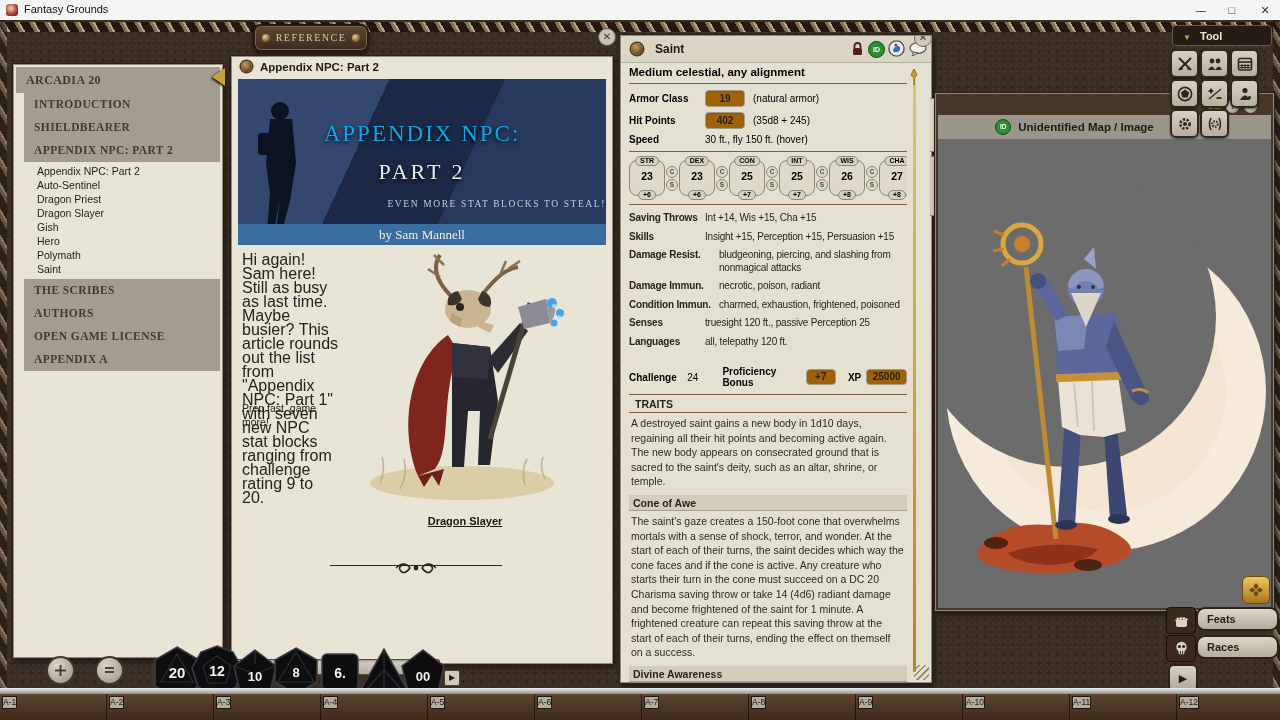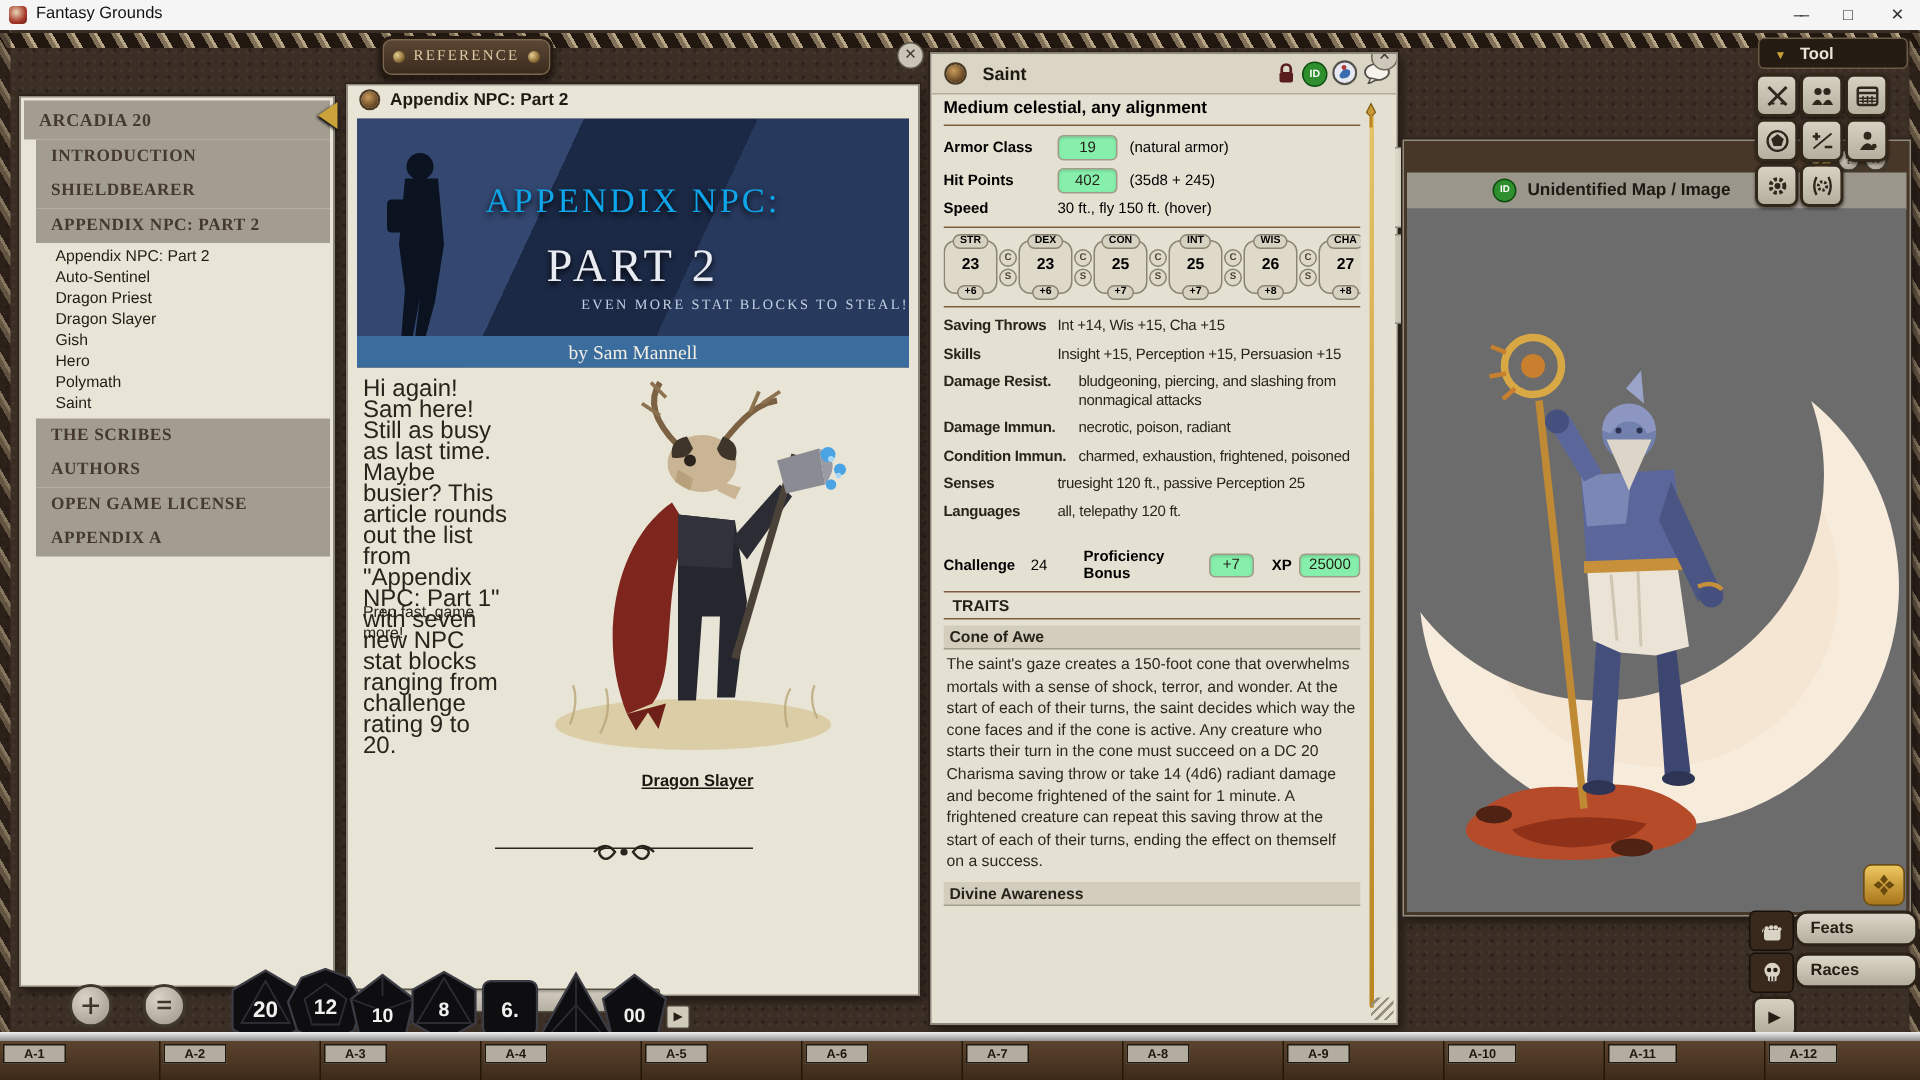--- a/index.html
+++ b/index.html
@@ -19,22 +19,22 @@
     background-size:6px 6px,9px 9px}
   .rope{background:repeating-linear-gradient(60deg,#1d140d 0 4px,#8d7b60 4px 7px,#cdbb97 7px 9px,#1d140d 9px 13px);}
   .panel{background:#e8e4d6;border:1px solid #8f897b;box-shadow:0 0 0 1px #2a211a,2px 3px 6px rgba(0,0,0,.55)}
   .gray-item{background:#a39d90;color:#44392c;font-family:"Liberation Serif",serif;font-weight:bold;
     font-size:11.5px;letter-spacing:.4px;line-height:23px;padding-left:10px;cursor:pointer}
   .sub-item{color:#221d16;font-size:10.5px;line-height:14px;padding-left:13px;cursor:pointer}
   .plaque{background:linear-gradient(#5c4734,#3a2b1e);border:2px solid #241a11;border-radius:8px;
     box-shadow:inset 0 0 0 1px #7a6750,0 2px 4px rgba(0,0,0,.6);color:#dcc9a2;
     font-family:"Liberation Serif",serif;letter-spacing:1.5px;font-size:10px;text-align:center}
   .rivet{width:8px;height:8px;border-radius:50%;background:radial-gradient(circle at 35% 35%,#e7cf93,#8a6c35 60%,#3a2b16);display:inline-block}
-  .statbox{background:#86efac;border:1px solid #a29b89;border-radius:4px;box-shadow:inset 0 1px 2px rgba(0,0,0,.15);
-    text-align:center;font-weight:normal;font-size:10px;color:#262116}
+  .statbox{background:#a16207;border:1px solid #a29b89;border-radius:4px;box-shadow:inset 0 1px 2px rgba(0,0,0,.15);
+    text-align:center;font-weight:bold;font-size:10px;color:#262116}
   .hr{border-top:1.5px solid #7d5f40;height:0}
   .srow{display:flex;margin-bottom:6px;font-size:10px;letter-spacing:-.2px;color:#29241b;line-height:12.5px}
   .srow .lab{flex:0 0 76px;font-weight:bold} 
   .tname{background:#d2cdbd;border-bottom:1px solid #a59f8e;font-weight:bold;font-size:10.5px;
     color:#29241b;padding:2px 4px 1px 4px;margin-top:4px}
   .ttext{font-size:10.5px;line-height:14.6px;color:#2e2920;padding:3px 2px 2px 2px}
   .abil{display:flex;align-items:center}
   .abox{position:relative;width:34px;height:34px;border:1.5px solid #8a8473;border-radius:8px;background:#ded9c9}
   .apill{position:absolute;left:50%;transform:translateX(-50%);background:#d6d1c1;border:1px solid #8a8473;
     border-radius:7px;font-size:7px;font-weight:bold;line-height:8px;padding:0 4px;color:#33
@@ -44,22 +44,22 @@
     line-height:10px;text-align:center;font-weight:bold;color:#4a4436;margin-left:1px}
   .vtab{writing-mode:vertical-rl;text-orientation:mixed;font-size:9px;color:#4a4436;
     background:#ddd8c8;border:1px solid #8f897b;border-left:none;border-radius:0 5px 5px 0;
     text-align:center;cursor:pointer}
   .toolbtn{width:25px;height:25px;border-radius:6px;border:2px solid #32271b;
     background:linear-gradient(#d6d1c1,#b5af9e);box-shadow:0 1px 2px rgba(0,0,0,.5);cursor:pointer;
     display:flex;align-items:center;justify-content:center}
   .hkbtn{background:linear-gradient(#dcd7c8,#b3ad9c);border:2px solid #2c2217;border-radius:9px;
     font-weight:bold;font-size:11px;color:#241e15;line-height:20px;padding-left:9px;cursor:pointer}
   .icontile{background:#38291c;border:1px solid #17100a;border-radius:4px;display:flex;align-items:center;justify-content:center}
-  .slotlab{background:#b2ad9f;border:1px solid #20180f;font-size:8.5px;font-weight:bold;color:#1e1810;
-    padding:0 13px;line-height:11px}
+  .slotlab{background:#b2ad9f;border:1px solid #20180f;font-size:8.5px;font-weight:normal;color:#1e1810;
+    padding:0 0;line-height:11px}
   .circbtn{border-radius:50%;background:radial-gradient(circle at 35% 30%,#d9d4c6,#9a9486);
     border:2px solid #3f382d;display:flex;align-items:center;justify-content:center;cursor:pointer}
   .die{position:absolute;cursor:pointer}
   .die text{font-family:"Liberation Sans",sans-serif;font-weight:bold;fill:#f0f0ee}
 </style>
 </head>
 <body>
 
 <div class="abs" id="titlebar">
   <span class="abs" style="left:6px;top:4px;width:12px;height:12px;border-radius:3px;background:radial-gradient(circle at 40% 35%,#e8d7b5,#a8392a 60%,#5e1c12)"></span>
@@ -116,21 +116,21 @@
 
     <div class="abs" style="left:6px;top:22px;width:368px;height:166px;background:#1c2a47;overflow:hidden">
       <div class="abs" style="left:0;top:0;width:100%;height:100%;
         background:linear-gradient(115deg, rgba(70,95,145,.55) 0 34%, rgba(20,30,55,.1) 34% 60%, rgba(60,85,135,.35) 60%);"></div>
       <svg class="abs" width="70" height="140" style="left:8px;top:14px" viewBox="0 0 70 140">
         <circle cx="34" cy="18" r="9" fill="#0b1220"></circle>
         <path d="M24,26 L46,26 L50,70 L44,108 L36,138 L30,138 L34,105 L28,138 L21,138 L24,100 L20,70 Z" fill="#0b1220"></path>
         <rect x="12" y="40" width="16" height="22" rx="3" fill="#0b1220"></rect>
       </svg>
       <div class="abs ser" style="left:0;top:42px;width:100%;text-align:center;color:#0ea5e9;font-size:23px;letter-spacing:2px;text-shadow:0 2px 4px #000">APPENDIX NPC:</div>
-      <div class="abs ser" style="left:0;top:80px;width:100%;text-align:center;color:#e9ebf2;font-size:31px;letter-spacing:3px;text-shadow:0 2px 4px #000">PART 2</div>
+      <div class="abs ser" style="left:0;top:80px;width:100%;text-align:center;color:#e9ebf2;font-size:22px;letter-spacing:3px;text-shadow:0 2px 4px #000">PART 2</div>
       <div class="abs ser" style="left:0;top:120px;width:100%;text-align:right;color:#c3cfe2;font-size:9.5px;letter-spacing:1.6px">EVEN MORE STAT BLOCKS TO STEAL!</div>
       <div class="abs" style="left:0;bottom:0;width:100%;height:21px;background:#3a6d9e">
         <div class="ser" style="width:100%;text-align:center;color:#f1ede2;font-size:13px;line-height:21px">by Sam Mannell</div>
       </div>
     </div>
 
     <div class="abs" style="left:10px;top:196px;width:97px;font-size:16px;line-height:14px;color:#28231b">Hi again! Sam here! Still as busy as last time. Maybe busier? This article rounds out the list from "Appendix NPC: Part 1" with seven new NPC stat blocks ranging from challenge rating 9 to 20.</div>
     <div class="abs" style="left:10px;top:344px;width:97px;font-size:10.5px;line-height:14px;color:#28231b">Prep fast, game more!</div>
 
     <svg class="abs" width="250" height="262" style="left:108px;top:194px" viewBox="0 0 250 262">
@@ -338,20 +338,21 @@
         <span style="width:40px">24</span>
         <span class="b" style="margin-right:6px">Proficiency Bonus</span>
         <span class="statbox" style="width:32px;line-height:14px;margin-right:12px">+7</span>
         <span class="b" style="margin-right:5px">XP</span>
         <span class="statbox" style="width:44px;line-height:14px">25000</span>
       </div>
       <div class="hr"></div>
       <div class="b" style="font-size:10.5px;padding:3px 6px 2px 6px;color:#241f16">TRAITS</div>
       <div class="hr"></div>
 
+      <div class="ttext">A destroyed saint gains a new body in 1d10 days, regaining all their hit points and becoming active again. The new body appears on consecrated ground that is sacred to the saint's deity, such as an altar, shrine, or temple.</div>
       <div class="tname">Cone of Awe</div>
       <div class="ttext">The saint's gaze creates a 150-foot cone that overwhelms mortals with a sense of shock, terror, and wonder. At the start of each of their turns, the saint decides which way the cone faces and if the cone is active. Any creature who starts their turn in the cone must succeed on a DC 20 Charisma saving throw or take 14 (4d6) radiant damage and become frightened of the saint for 1 minute. A frightened creature can repeat this saving throw at the start of each of their turns, ending the effect on themself on a success.</div>
       <div class="tname">Divine Awareness</div>
 
     </div>
 
     <div class="abs" style="left:292px;top:40px;width:3px;height:596px;background:linear-gradient(#e5c36a,#b9861f);border-radius:2px"></div>
     <svg class="abs" width="14" height="18" style="left:286px;top:32px" viewBox="0 0 14 18">
       <path d="M7,1 l3,6 l-3,3 l-3,-3 Z" fill="#c99a33" stroke="#7a5a12" stroke-width=".8"></path>
       <line x1="7" y1="9" x2="7" y2="17" stroke="#b9861f" stroke-width="2"></line>

